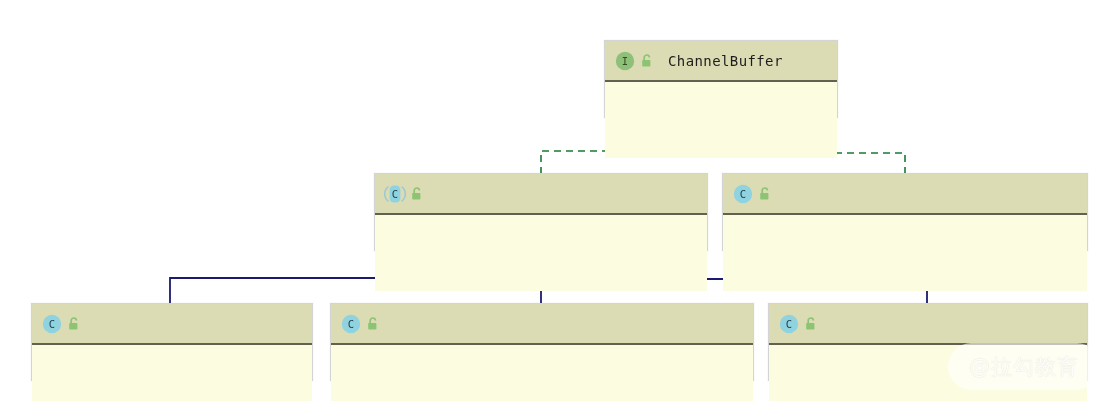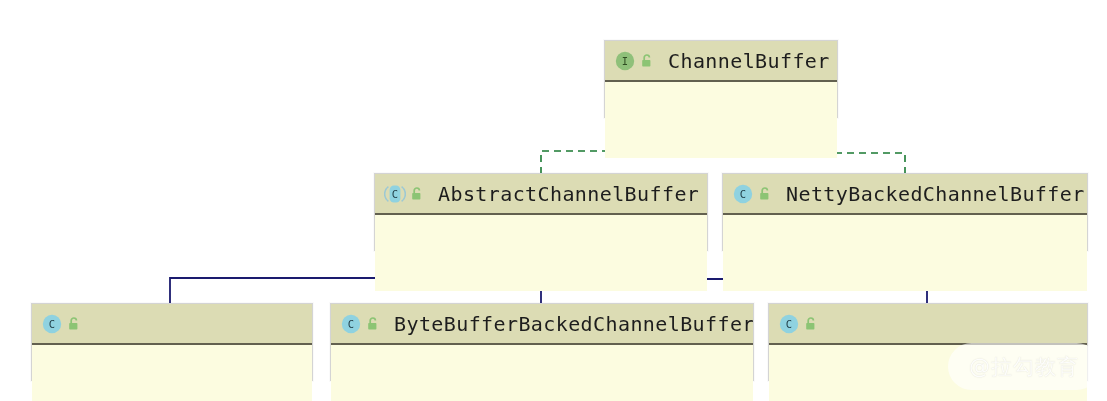--- a/index.html
+++ b/index.html
@@ -46,21 +46,21 @@
     white-space: nowrap;
     overflow: hidden;
   }
   .uml-body {
     box-sizing: border-box;
     height: 100%;
     background: #fcfce0;
   }
   .uml-title {
     font-family: "DejaVu Sans Mono", "Liberation Mono", monospace;
-    font-size: 20px;
+    font-size: 14px;
     letter-spacing: 0.4px;
     color: #1d1d1d;
     margin-left: 13px;
   }
 
   
   .icon-slot {
     display: inline-flex;
     align-items: center;
     justify-content: center;
@@ -165,39 +165,37 @@
               <rect x="5.6" y="2.4" width="10.8" height="17.2" rx="4.4" fill="#8fd2e0"></rect>
               <text x="11" y="15" text-anchor="middle" font-family="DejaVu Sans Mono, monospace" font-size="10.5" fill="#1f3b45">C</text>
             </svg>
           </span>
           <span class="icon-lock">
             <svg width="16" height="16" viewBox="0 0 16 16">
               <path d="M5.2,7.2 L5.2,4.6 A2.6,2.6 0 0 1 10.4,4.6" fill="none" stroke="#8cc474" stroke-width="1.7"></path>
               <rect x="3.2" y="7.0" width="8.2" height="6.6" rx="0.8" fill="#8cc474"></rect>
             </svg>
           </span>
-          <span class="uml-title">AbstractChannelBuffer</span>
         </div>
         <div class="uml-body"></div>
       </div>
       <div class="uml-box" style="left: 722px; top: 173px; width: 366px; height: 78px;">
         <div class="uml-header">
           <span class="icon-slot">
             <svg width="22" height="22" viewBox="0 0 22 22">
               <circle cx="11" cy="11" r="9.2" fill="#8fd2e0"></circle>
               <text x="11" y="15" text-anchor="middle" font-family="DejaVu Sans Mono, monospace" font-size="10.5" fill="#1f3b45">C</text>
             </svg>
           </span>
           <span class="icon-lock">
             <svg width="16" height="16" viewBox="0 0 16 16">
               <path d="M5.2,7.2 L5.2,4.6 A2.6,2.6 0 0 1 10.4,4.6" fill="none" stroke="#8cc474" stroke-width="1.7"></path>
               <rect x="3.2" y="7.0" width="8.2" height="6.6" rx="0.8" fill="#8cc474"></rect>
             </svg>
           </span>
-          <span class="uml-title">NettyBackedChannelBuffer</span>
         </div>
         <div class="uml-body"></div>
       </div>
       <div class="uml-box" style="left: 31px; top: 303px; width: 282px; height: 78px;">
         <div class="uml-header">
           <span class="icon-slot">
             <svg width="22" height="22" viewBox="0 0 22 22">
               <circle cx="11" cy="11" r="9.2" fill="#8fd2e0"></circle>
               <text x="11" y="15" text-anchor="middle" font-family="DejaVu Sans Mono, monospace" font-size="10.5" fill="#1f3b45">C</text>
             </svg>
@@ -218,21 +216,20 @@
               <circle cx="11" cy="11" r="9.2" fill="#8fd2e0"></circle>
               <text x="11" y="15" text-anchor="middle" font-family="DejaVu Sans Mono, monospace" font-size="10.5" fill="#1f3b45">C</text>
             </svg>
           </span>
           <span class="icon-lock">
             <svg width="16" height="16" viewBox="0 0 16 16">
               <path d="M5.2,7.2 L5.2,4.6 A2.6,2.6 0 0 1 10.4,4.6" fill="none" stroke="#8cc474" stroke-width="1.7"></path>
               <rect x="3.2" y="7.0" width="8.2" height="6.6" rx="0.8" fill="#8cc474"></rect>
             </svg>
           </span>
-          <span class="uml-title">ByteBufferBackedChannelBuffer</span>
         </div>
         <div class="uml-body"></div>
       </div>
       <div class="uml-box" style="left: 768px; top: 303px; width: 320px; height: 78px;">
         <div class="uml-header">
           <span class="icon-slot">
             <svg width="22" height="22" viewBox="0 0 22 22">
               <circle cx="11" cy="11" r="9.2" fill="#8fd2e0"></circle>
               <text x="11" y="15" text-anchor="middle" font-family="DejaVu Sans Mono, monospace" font-size="10.5" fill="#1f3b45">C</text>
             </svg>

